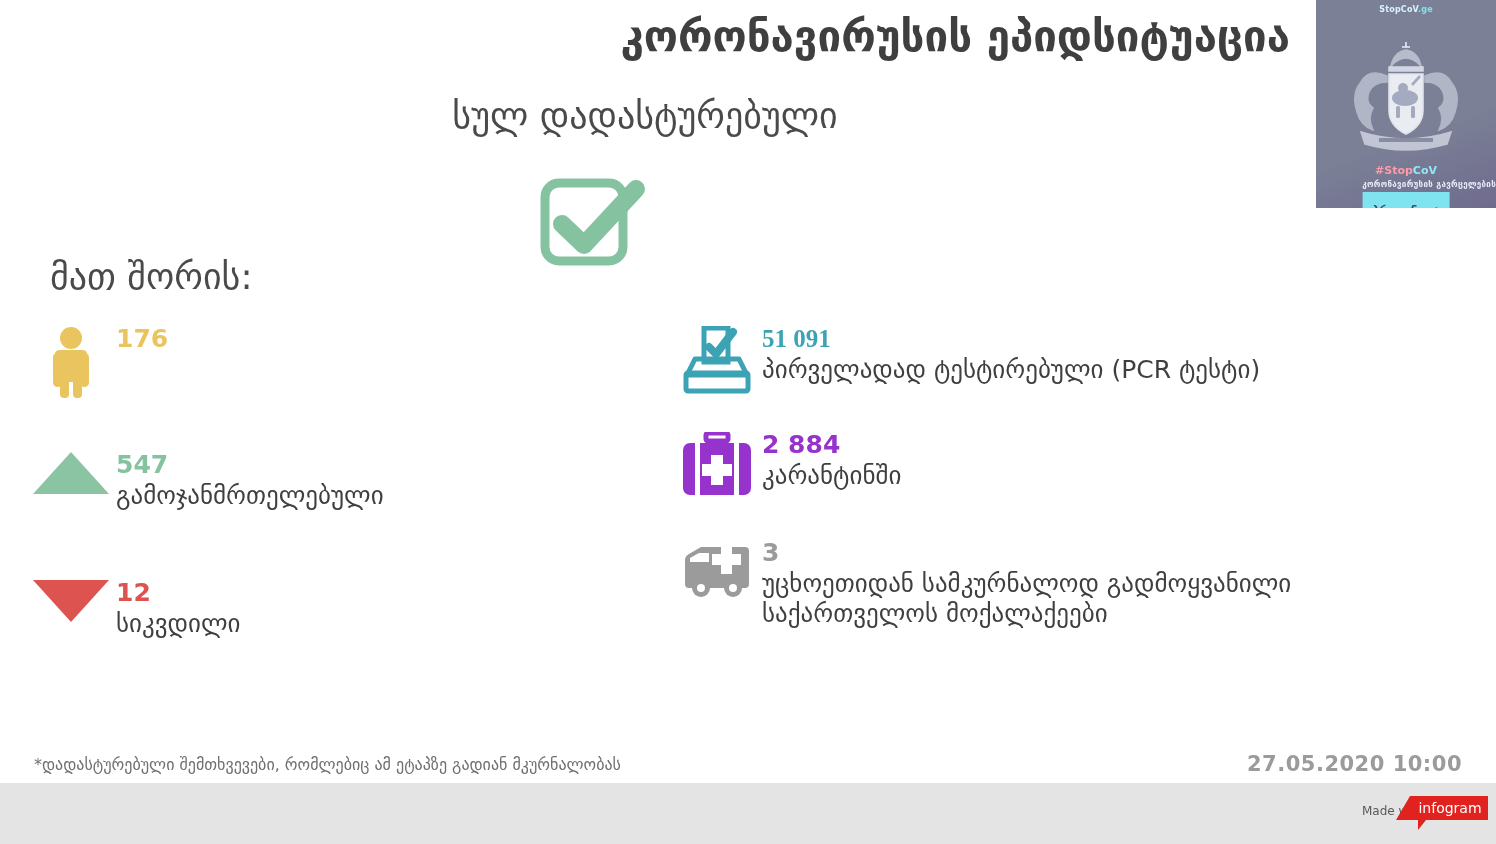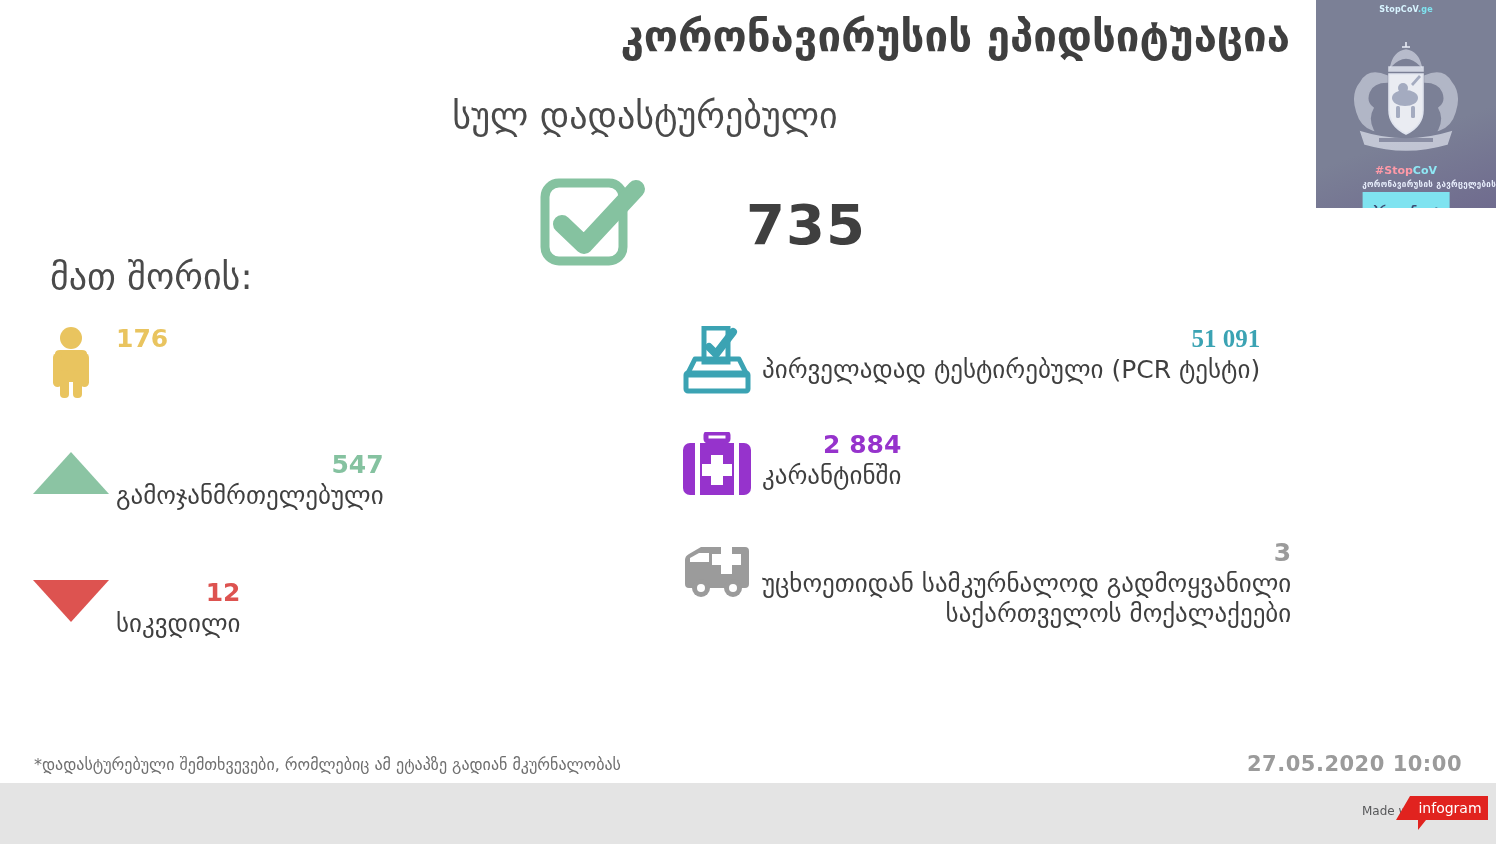--- a/index.html
+++ b/index.html
@@ -143,21 +143,21 @@
     display: flex;
     align-items: flex-start;
   }
   .stat-icon {
     width: 74px;
     flex: 0 0 74px;
     display: flex;
     align-items: center;
     justify-content: center;
   }
-  .stat-text { padding-left: 8px; text-align: right; }
+  .stat-text { padding-left: 8px; }
   .stat-num {
     font-size: 25px;
     font-weight: 700;
     line-height: 1.0;
     margin-bottom: 4px;
   }
   .stat-label {
     font-size: 25px;
     font-weight: 400;
     color: #3f3f3f;
@@ -280,21 +280,20 @@
     <div class="logo-ka">კორონავირუსის გავრცელების</div>
     <div class="logo-badge">პრევენცია</div>
   </div>
 
   <div class="hero">
     <svg width="106" height="96" viewBox="0 0 106 96">
       <rect x="5" y="7" width="78" height="78" rx="14" ry="14" fill="none" stroke="#85c2a0" stroke-width="9"></rect>
       <path d="M22 48 L44 69 L96 13" fill="none" stroke="#85c2a0" stroke-width="18" stroke-linecap="round" stroke-linejoin="round"></path>
       <path d="M22 48 L44 69 L96 13" fill="none" stroke="#ffffff" stroke-width="0"></path>
     </svg>
-    <div class="hero-num">735</div>
   </div>
 
   <div class="among">მათ შორის:</div>
 
   <div class="stat s-active">
     <div class="stat-icon">
       <svg width="48" height="72" viewBox="0 0 48 72">
         <circle cx="24" cy="12" r="11" fill="#e9c45f"></circle>
         <path d="M8 28 q0 -4 5 -4 h22 q5 0 5 4 v24 q0 4 -5 4 v0 h-22 q-5 0 -5 -4 z" fill="#e9c45f"></path>
         <rect x="6" y="27" width="9" height="34" rx="4.5" fill="#e9c45f"></rect>

